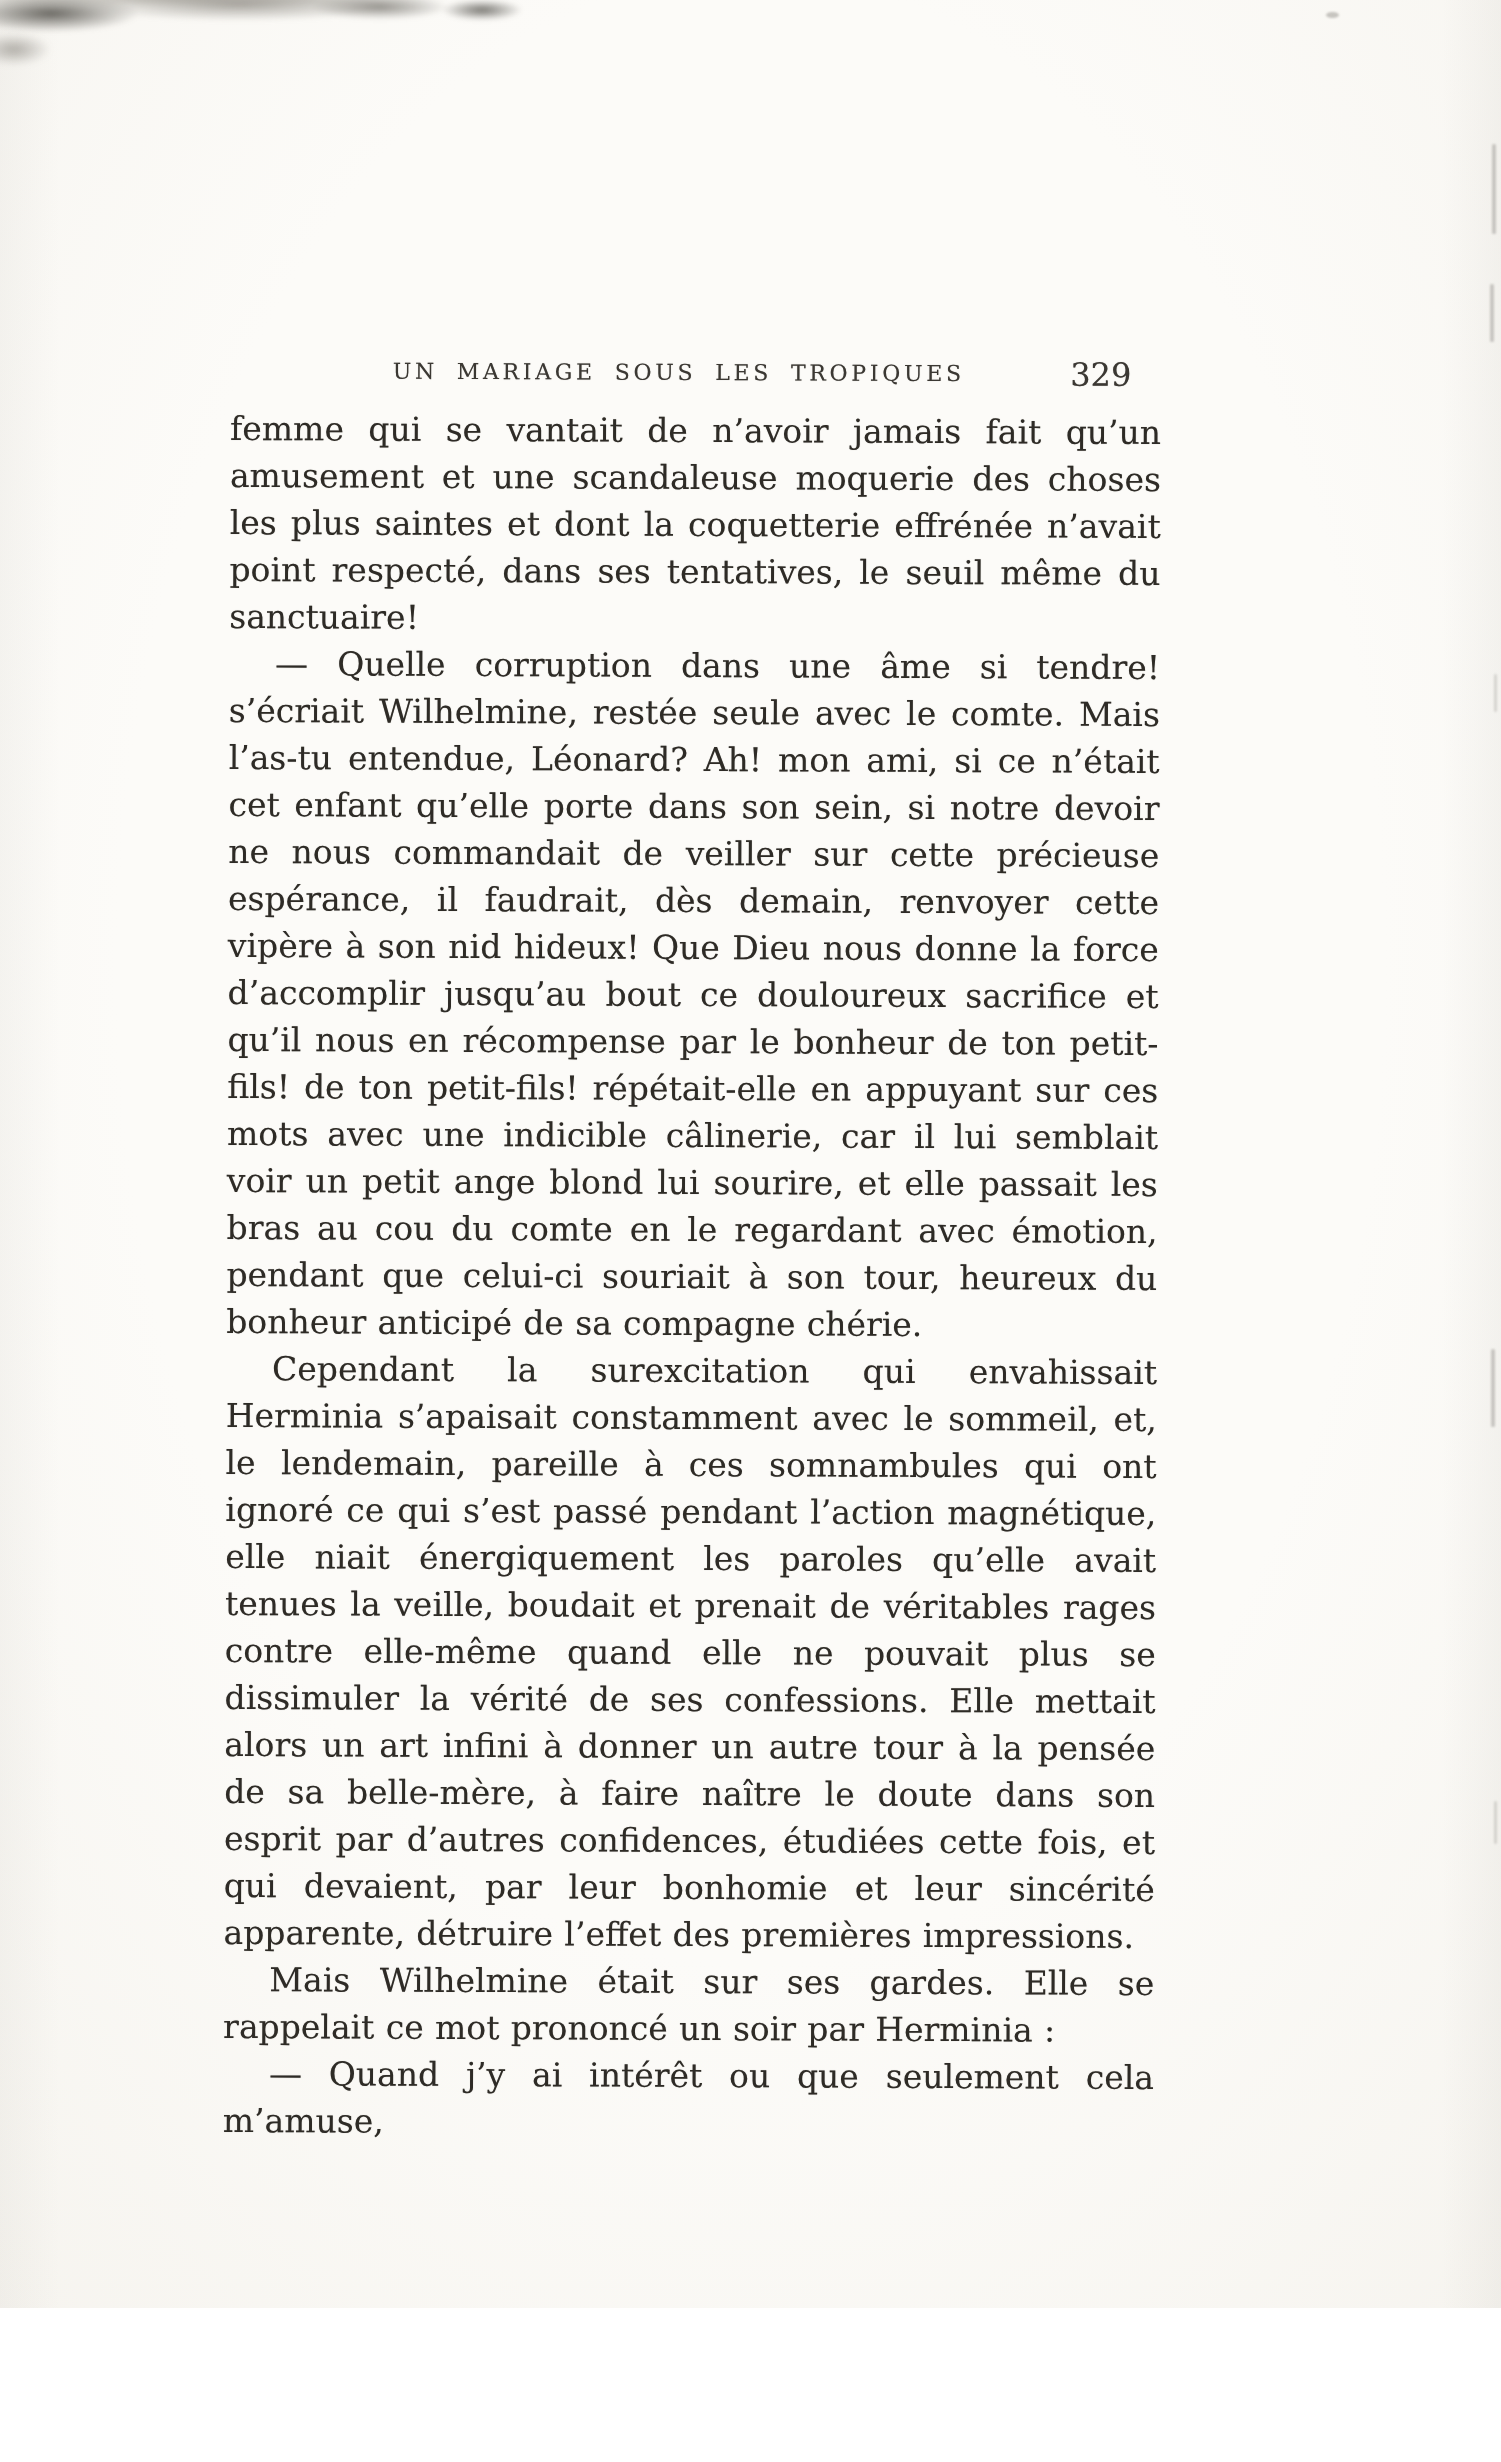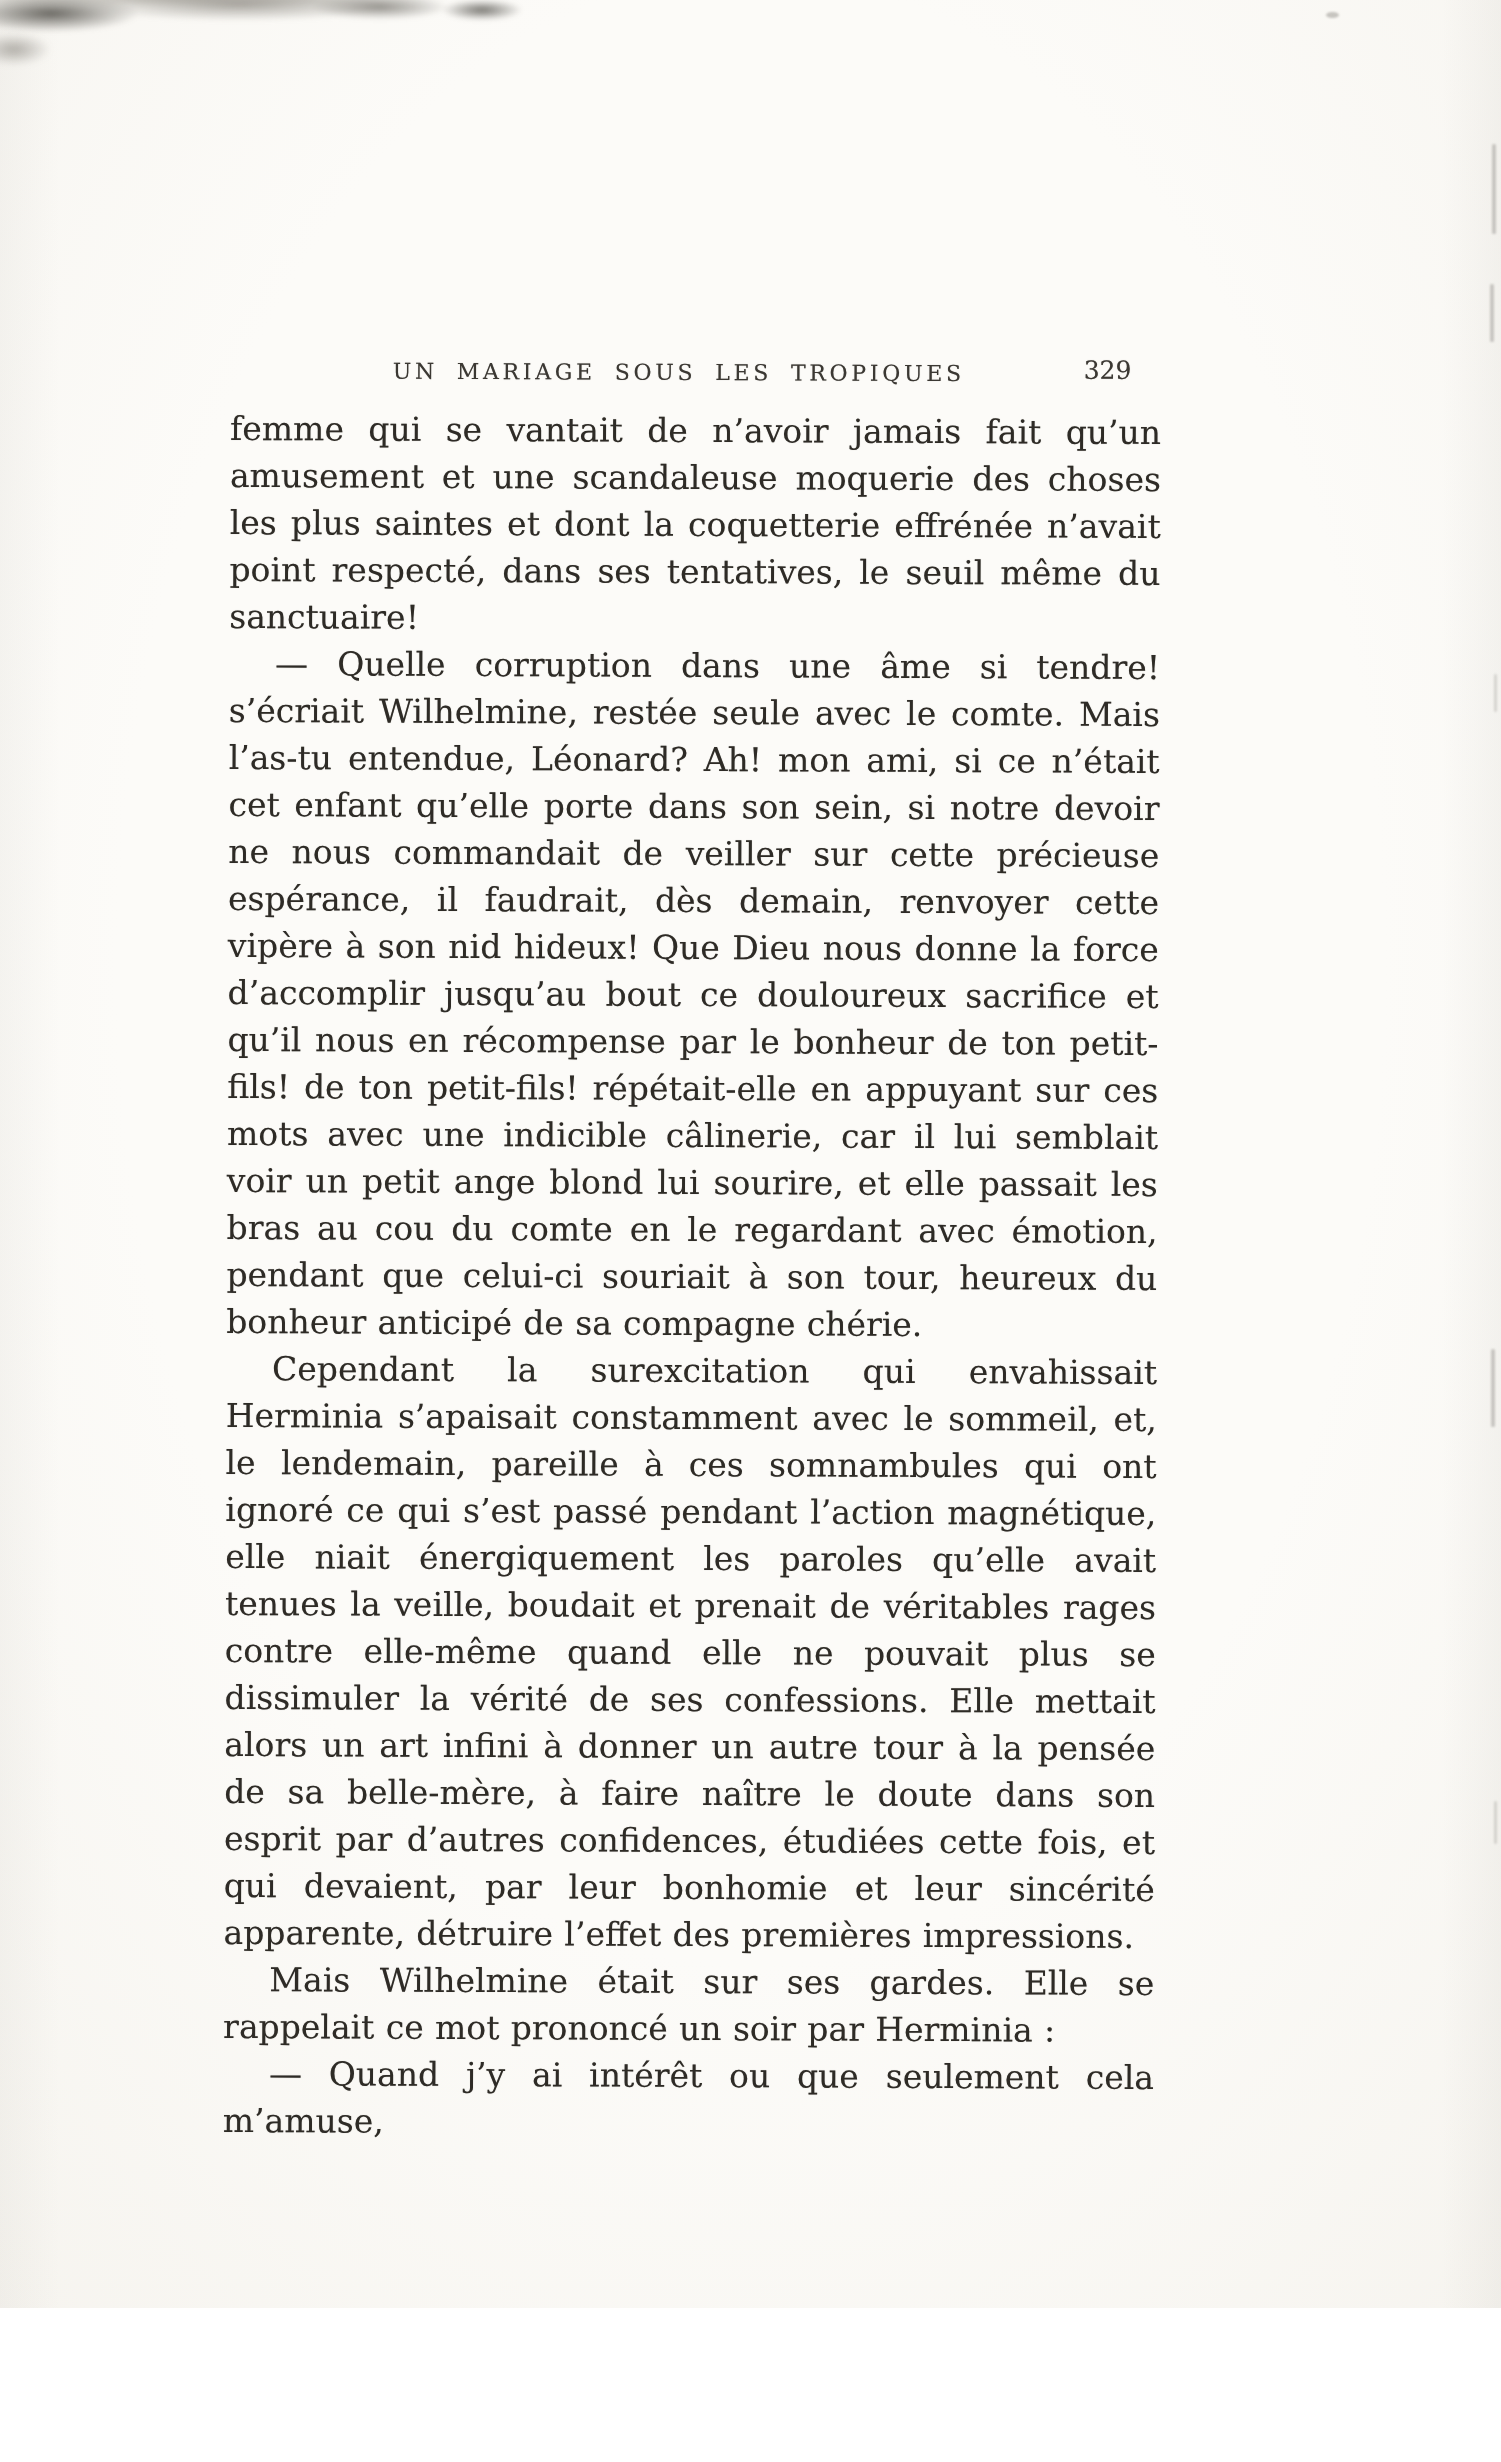--- a/index.html
+++ b/index.html
@@ -81,21 +81,21 @@
     letter-spacing: 3.7px;
     word-spacing: 8.2px;
     white-space: nowrap;
     color: #3b3833;
     text-shadow: 0 0 0.7px rgba(59,56,51,0.55);
   }
   .page-number {
     position: absolute;
     right: 30px;
     top: -3.3px;
-    font-size: 25px;
+    font-size: 32px;
     color: #3b3833;
     text-shadow: 0 0 0.7px rgba(59,56,51,0.5);
   }
   .body-text {
     position: absolute;
     top: 405px;
     left: 0;
     width: 100%;
   }
   .para {

